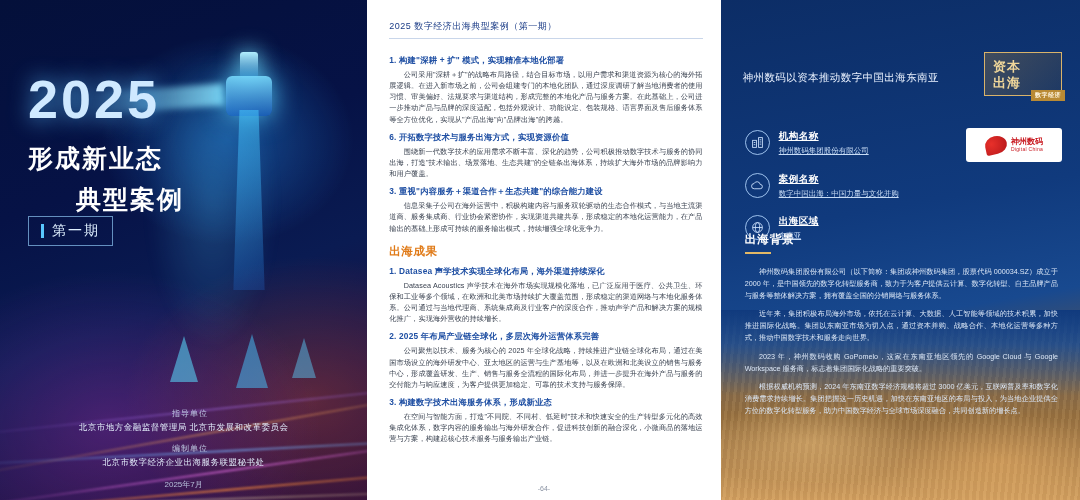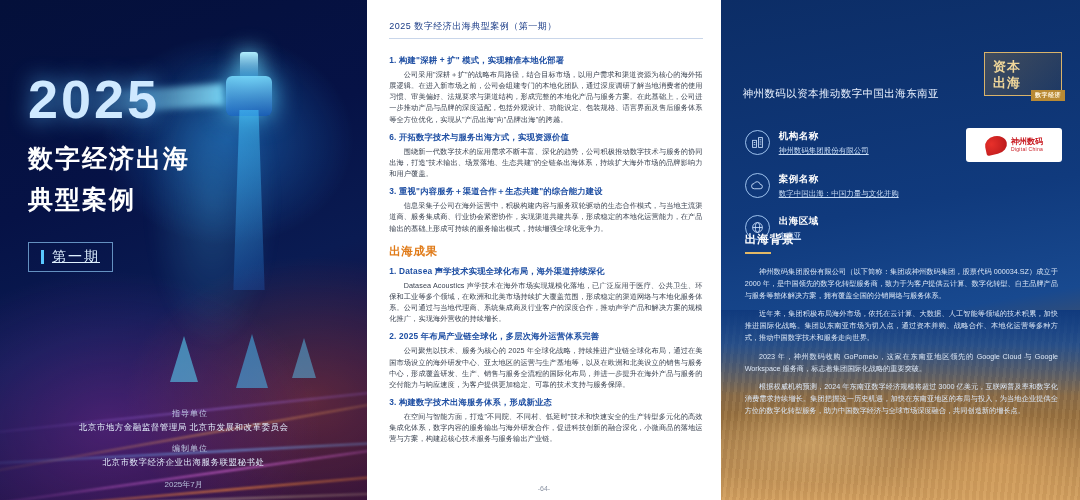--- a/index.html
+++ b/index.html
@@ -121,31 +121,30 @@
     font-weight: bold;
     color: #ffffff;
     letter-spacing: 2px;
   }
   .cover-title-2 {
     margin-top: 8px;
     font-size: 25px;
     font-weight: bold;
     color: #ffffff;
     letter-spacing: 2px;
+    margin-left: 48px;
   }
   .cover-issue {
-    margin-top: 26px;
     display: inline-flex;
     align-items: center;
     border: 1px solid rgba(150,210,255,0.65);
     padding: 5px 12px;
     font-size: 14px;
     color: #dff0ff;
     letter-spacing: 2px;
-    text-decoration: underline;
   }
   .cover-issue::before {
     content: "";
     display: inline-block;
     width: 3px; height: 14px;
     background: #59c8ff;
     margin-right: 8px;
   }
   .cover-footer {
     position: absolute;
@@ -244,21 +243,21 @@
   }
   .case-no {
     color: #ffffff;
     font-size: 15px;
     font-weight: bold;
     letter-spacing: 1px;
   }
   .case-sub {
     color: #eaf2ff;
     font-size: 10.5px;
-    margin-top: 25px;
+    margin-top: 9px;
     letter-spacing: .4px;
   }
   .stamp {
     position: absolute;
     right: 18px;
     top: 52px;
     width: 78px;
     height: 44px;
     border: 1px solid #d9b36a;
     background: linear-gradient(135deg, rgba(160,125,60,0.35), rgba(90,70,35,0.2));
@@ -320,20 +319,21 @@
     display: flex; align-items: center; justify-content: center;
     flex: 0 0 auto;
   }
   .info-icon svg { display:block; }
   .info-k {
     color: #ffffff;
     font-size: 9.5px;
     font-weight: bold;
     letter-spacing: .5px;
     margin-bottom: 3px;
+    text-decoration: underline;
   }
   .info-v {
     color: #c9ddf6;
     font-size: 7.5px;
     line-height: 1.4;
     text-decoration: underline;
   }
   .bg-title {
     position: absolute;
     left: 24px;
@@ -388,21 +388,21 @@
     </div>
 
     <div>
       <div class="sail" style="left:170px; bottom:118px; width:0; height:0; border-left:14px solid transparent; border-right:14px solid transparent; border-bottom:46px solid rgba(90,220,255,0.55); background:none; box-shadow:none;"></div>
       <div class="sail" style="left:236px; bottom:112px; width:0; height:0; border-left:16px solid transparent; border-right:16px solid transparent; border-bottom:54px solid rgba(70,200,255,0.5); background:none; box-shadow:none;"></div>
       <div class="sail" style="left:292px; bottom:122px; width:0; height:0; border-left:12px solid transparent; border-right:12px solid transparent; border-bottom:40px solid rgba(90,210,255,0.45); background:none; box-shadow:none;"></div>
     </div>
 
     <div class="cover-text">
       <div class="cover-year">2025</div>
-      <div class="cover-title-1">数字经济出海</div>
+      <div class="cover-title-1">形成新业态</div>
       <div class="cover-title-2">典型案例</div>
       <div class="cover-issue">第一期</div>
     </div>
 
     <div class="cover-footer">
       <div class="cf-label">指导单位</div>
       <div class="cf-orgs">北京市地方金融监督管理局    北京市发展和改革委员会</div>
       <div class="cf-label">编制单位</div>
       <div class="cf-orgs">北京市数字经济企业出海服务联盟秘书处</div>
       <div class="cf-date">2025年7月</div>

